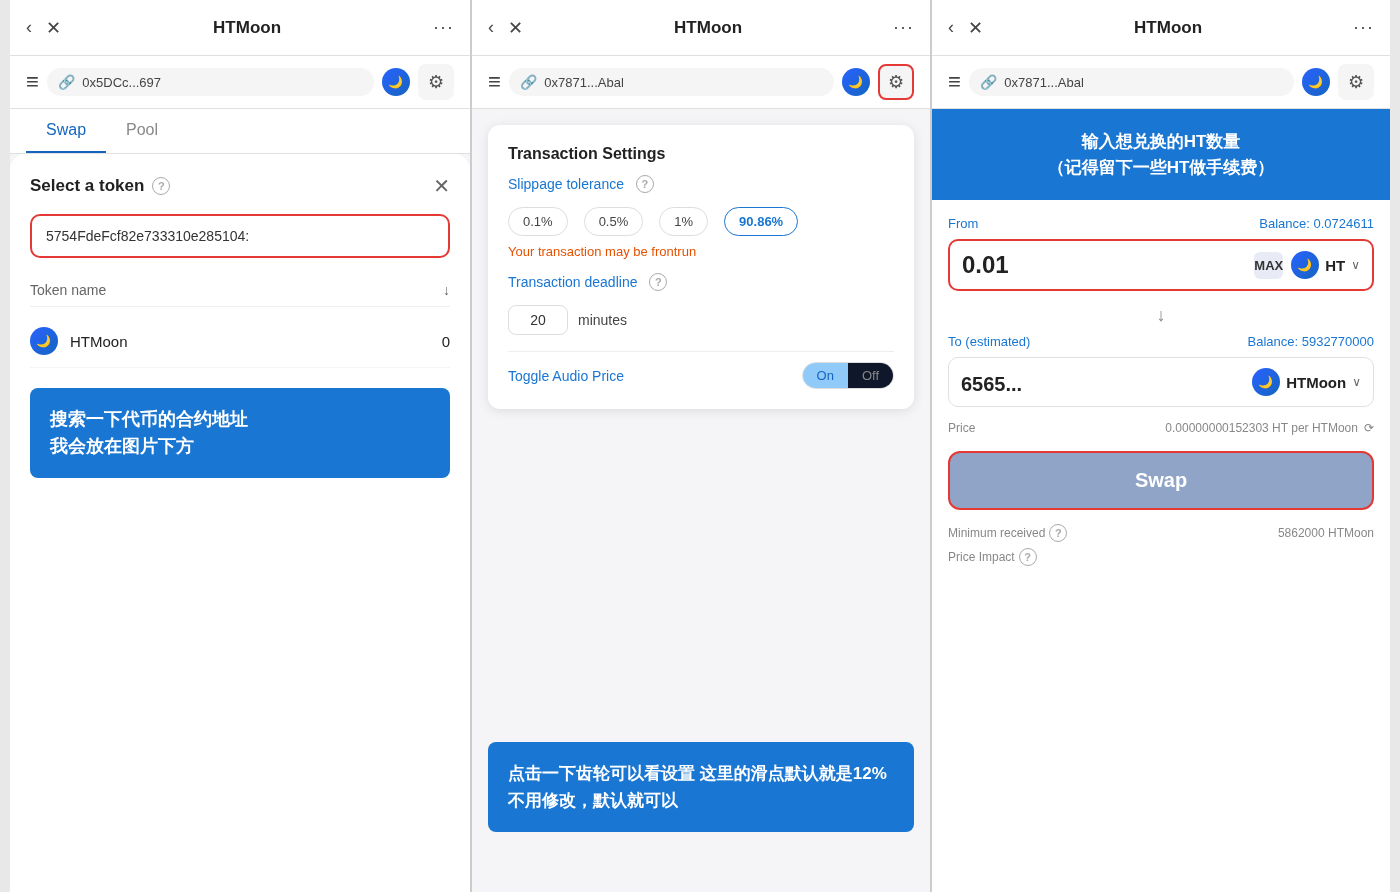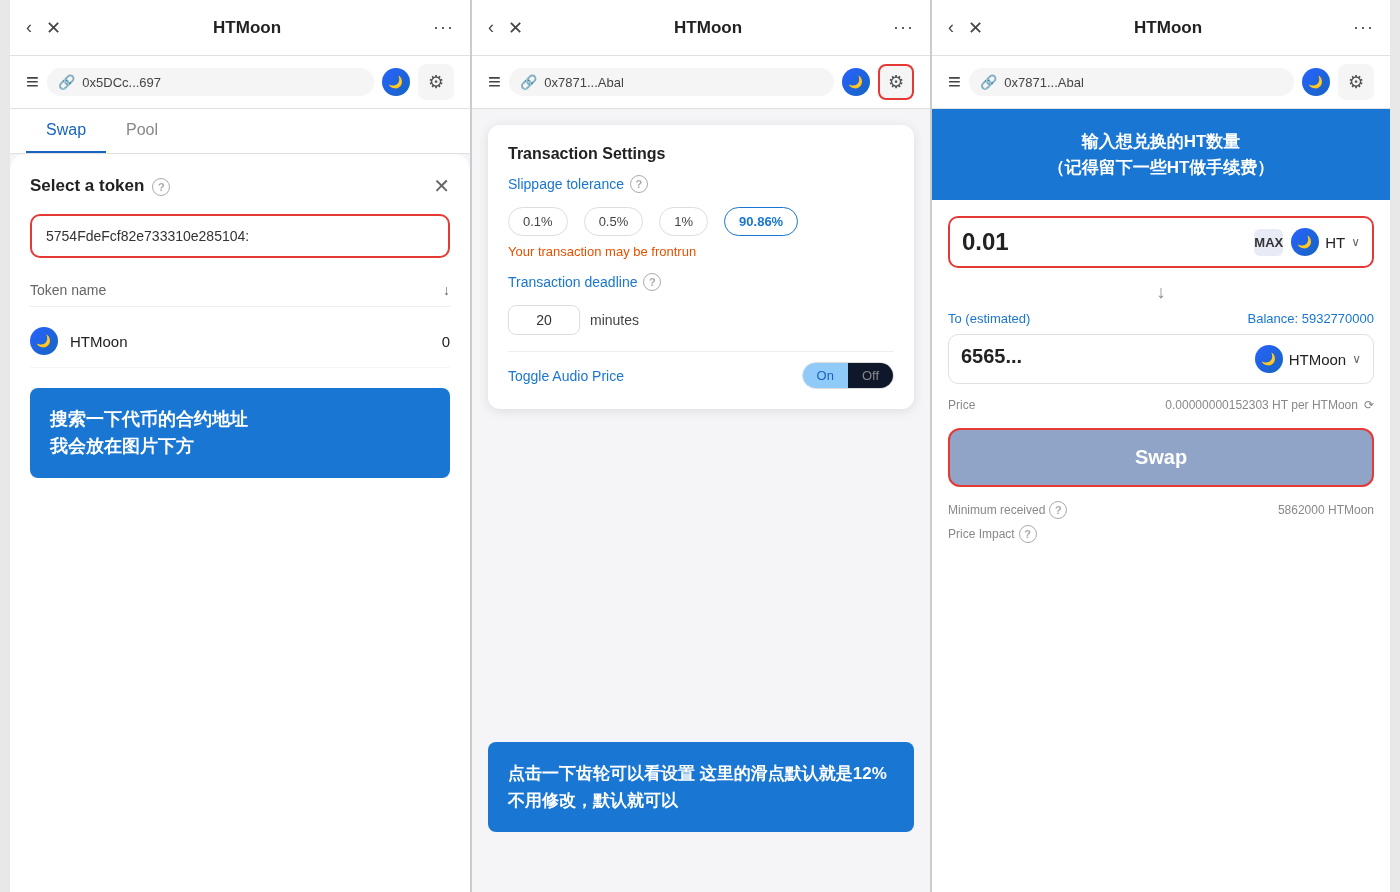--- a/index.html
+++ b/index.html
@@ -175,21 +175,21 @@
 
     .modal-header {
       display: flex;
       align-items: center;
       justify-content: space-between;
       margin-bottom: 16px;
     }
 
     .modal-title-row {
       display: flex;
-      align-items: flex-end;
+      align-items: center;
       gap: 8px;
     }
 
     .modal-title {
       font-size: 17px;
       font-weight: 600;
       color: #222;
     }
 
     .help-circle {
@@ -308,21 +308,21 @@
       align-items: center;
       justify-content: space-between;
       margin-bottom: 14px;
     }
 
     .settings-label {
       font-size: 14px;
       color: #1976d2;
       display: flex;
       align-items: center;
-      gap: 6px;
+      gap: 12px;
     }
 
     .slippage-options {
       display: flex;
       gap: 16px;
       margin-bottom: 8px;
       flex-wrap: wrap;
     }
 
     .slippage-btn {
@@ -353,21 +353,21 @@
       gap: 10px;
       margin-bottom: 16px;
     }
 
     .deadline-input {
       border: 1px solid #ddd;
       border-radius: 8px;
       padding: 6px 12px;
       font-size: 14px;
       color: #333;
-      width: 72px;
+      width: 60px;
       text-align: center;
     }
 
     .minutes-label {
       font-size: 14px;
       color: #444;
     }
 
     .toggle-row {
       display: flex;
@@ -460,21 +460,21 @@
 
     .token-selector {
       display: flex;
       align-items: center;
       gap: 6px;
       cursor: pointer;
     }
 
     .token-selector-name {
       font-size: 15px;
-      font-weight: 400;
+      font-weight: 700;
       color: #222;
     }
 
     .chevron-down {
       font-size: 12px;
       color: #666;
     }
 
     .arrow-down-center {
       text-align: center;
@@ -495,21 +495,21 @@
       color: #1976d2;
     }
 
     .to-balance {
       font-size: 13px;
       color: #1976d2;
     }
 
     .to-input-row {
       display: flex;
-      align-items: flex-start;
+      align-items: flex-end;
       gap: 8px;
       border: 1px solid #e0e0e0;
       border-radius: 10px;
       padding: 10px 12px;
     }
 
     .to-amount {
       font-size: 20px;
       font-weight: 600;
       color: #222;
@@ -730,20 +730,24 @@
     <div class="token-icon">🌙</div>
     <button class="gear-btn">⚙</button>
   </div>
 
   <div class="swap-header-blue">
     <div class="swap-header-text">输入想兑换的HT数量<br>（记得留下一些HT做手续费）</div>
   </div>
 
   <div style="padding:16px; background:#fff; flex:1; overflow-y:auto;">
     
+    <div class="from-to-row">
+      <span class="from-label">From</span>
+      <span class="balance-label">Balance: 0.0724611</span>
+    </div>
 
     <div class="from-input-row">
       <span class="from-amount">0.01</span>
       <button class="max-btn">MAX</button>
       <div class="token-selector">
         <div class="token-icon">🌙</div>
         <span class="token-selector-name">HT</span>
         <span class="chevron-down">∨</span>
       </div>
     </div>

